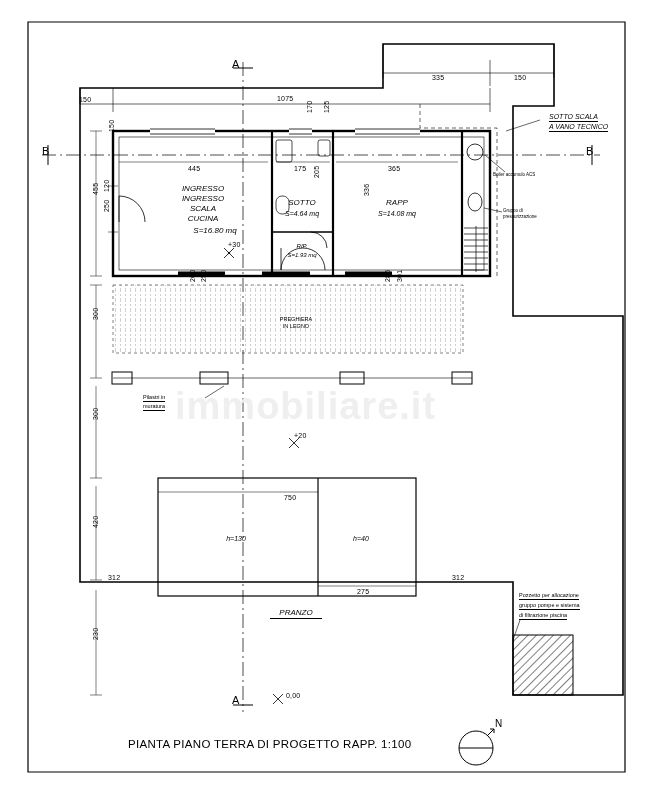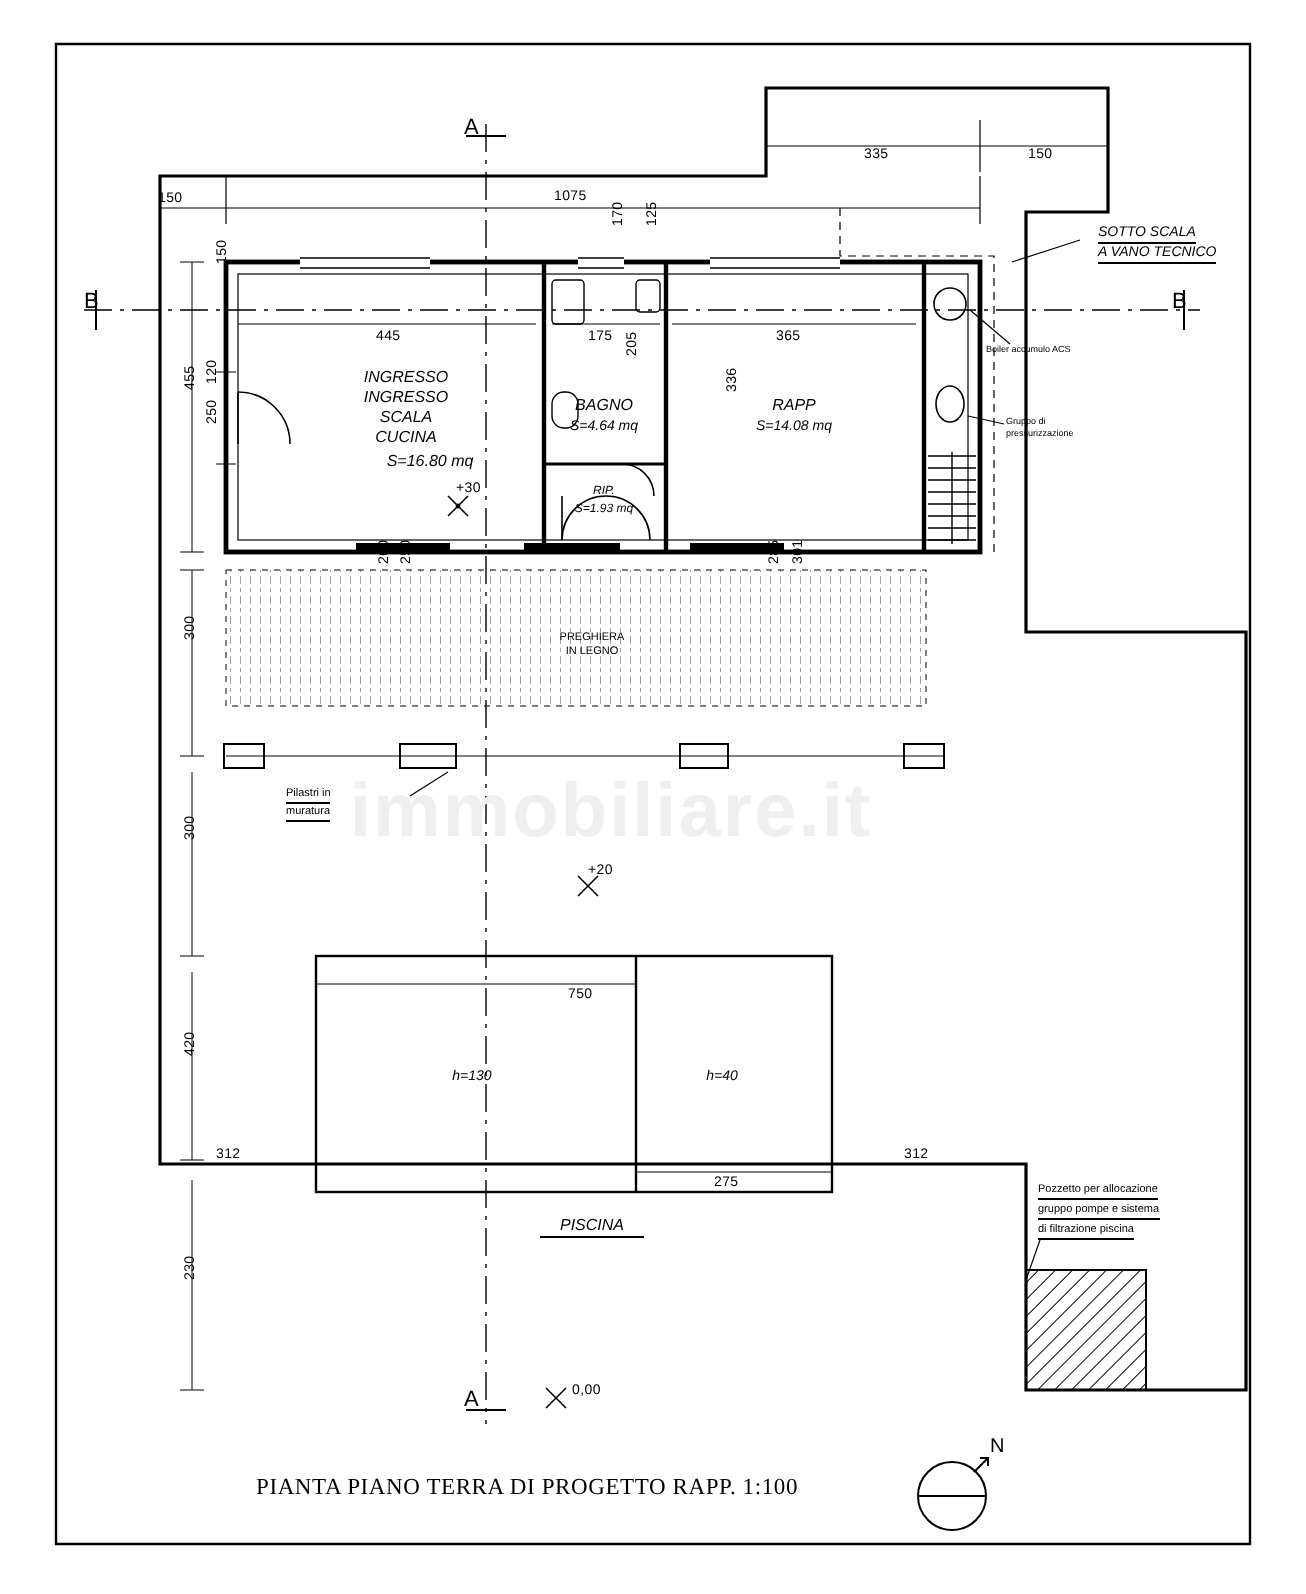--- a/index.html
+++ b/index.html
@@ -257,21 +257,21 @@
 <div class="txt dim" style="left:357px;top:588px;">275</div>
 <div class="txt dim" style="left:108px;top:574px;">312</div>
 <div class="txt dim" style="left:452px;top:574px;">312</div>
 
 <div class="txt room" style="left:158px;top:184px;width:90px;font-style:italic;">INGRESSO</div>
 <div class="txt room" style="left:158px;top:194px;width:90px;">INGRESSO</div>
 <div class="txt room" style="left:158px;top:204px;width:90px;">SCALA</div>
 <div class="txt room" style="left:158px;top:214px;width:90px;">CUCINA</div>
 <div class="txt room" style="left:170px;top:226px;width:90px;">S=16.80 mq</div>
 
-<div class="txt room" style="left:272px;top:198px;width:60px;">BAGNO</div>
+<div class="txt room" style="left:272px;top:198px;width:60px;">SOTTO</div>
 <div class="txt room" style="left:272px;top:209px;width:60px;font-size:7px;">S=4.64 mq</div>
 
 <div class="txt room" style="left:278px;top:241px;width:48px;font-size:6px;">RIP.</div>
 <div class="txt room" style="left:278px;top:250px;width:48px;font-size:6px;">S=1.93 mq</div>
 
 <div class="txt room" style="left:362px;top:198px;width:70px;">RAPP</div>
 <div class="txt room" style="left:362px;top:209px;width:70px;font-size:7px;">S=14.08 mq</div>
 
 <div class="txt small" style="left:268px;top:316px;text-align:center;width:56px;">PREGHIERA</div>
 <div class="txt small" style="left:268px;top:323px;text-align:center;width:56px;">IN LEGNO</div>
@@ -289,17 +289,17 @@
 <div class="txt small label-ul" style="left:519px;top:592px;">Pozzetto per allocazione</div>
 <div class="txt small label-ul" style="left:519px;top:602px;">gruppo pompe e sistema</div>
 <div class="txt small label-ul" style="left:519px;top:612px;">di filtrazione piscina</div>
 
 <div class="txt dim" style="left:228px;top:241px;">+30</div>
 <div class="txt dim" style="left:294px;top:432px;">+20</div>
 <div class="txt dim" style="left:286px;top:692px;">0,00</div>
 
 <div class="txt room" style="left:206px;top:534px;width:60px;font-size:7px;">h=130</div>
 <div class="txt room" style="left:336px;top:534px;width:50px;font-size:7px;">h=40</div>
-<div class="txt room label-ul" style="left:270px;top:608px;width:52px;font-size:8px;">PISCINA</div>
+<div class="txt room label-ul" style="left:270px;top:608px;width:52px;font-size:8px;">PRANZO</div>
 
 <div class="txt" style="left:495px;top:718px;font-size:10px;">N</div>
 
-<div class="txt title" style="left:128px;top:738px;font-family:Liberation Serif, serif;">PIANTA PIANO TERRA DI PROGETTO RAPP. 1:100</div>
+<div class="txt title" style="left:128px;top:738px;">PIANTA PIANO TERRA DI PROGETTO RAPP. 1:100</div>
 
 </body></html>

